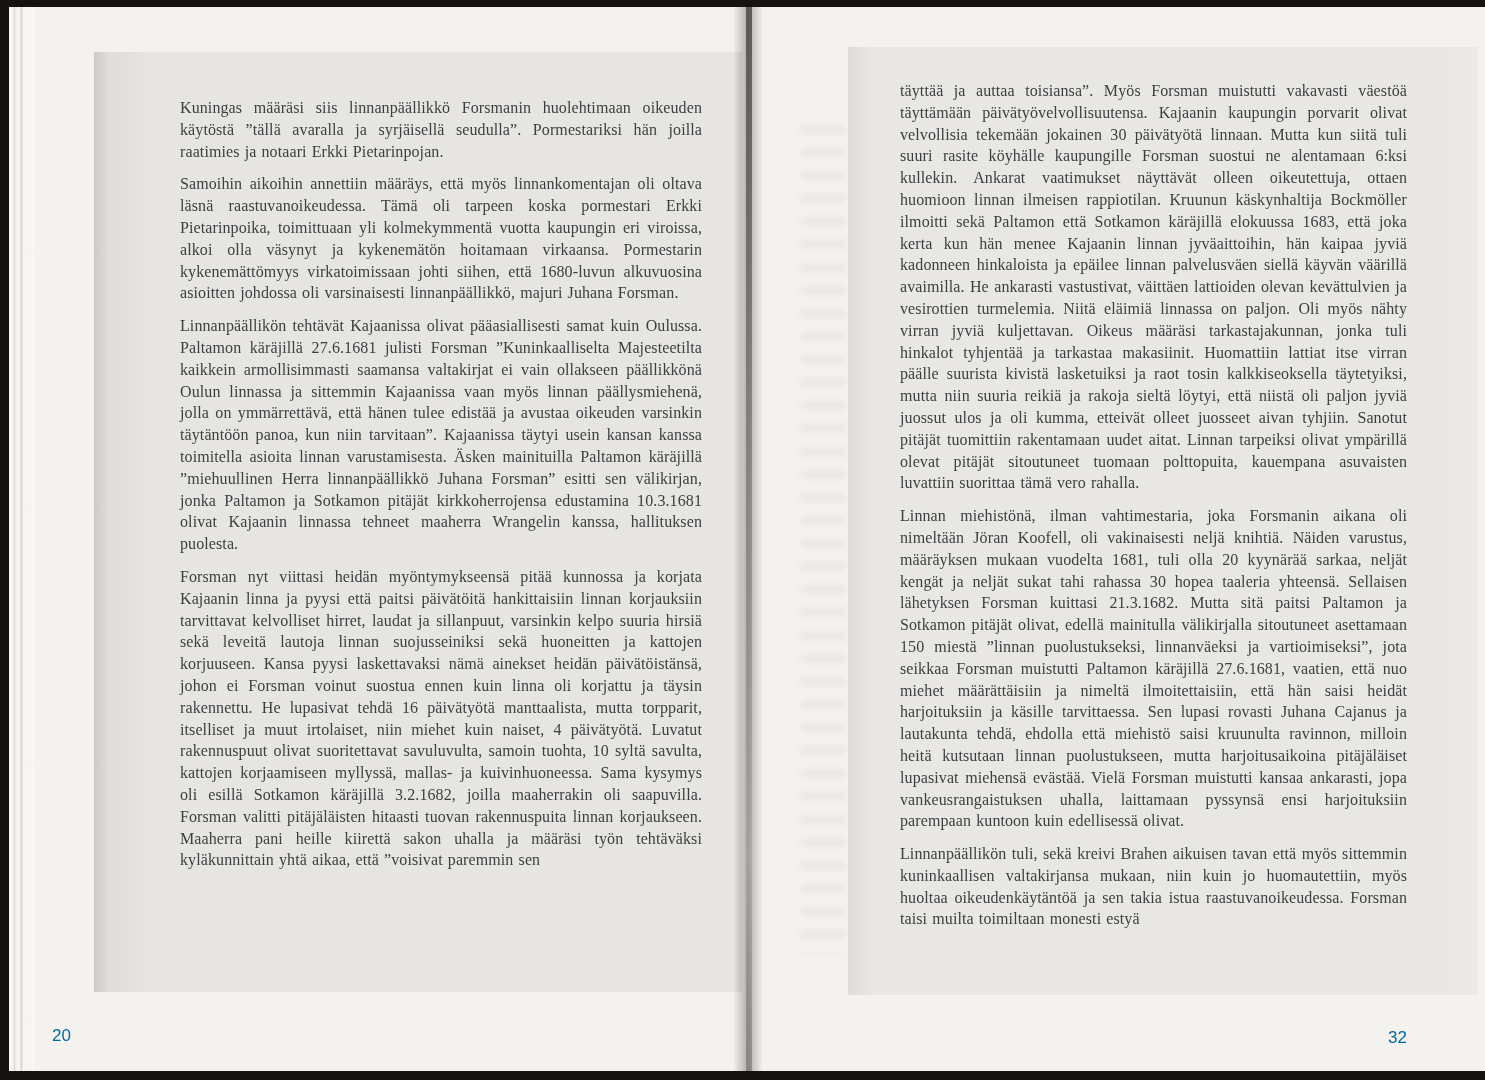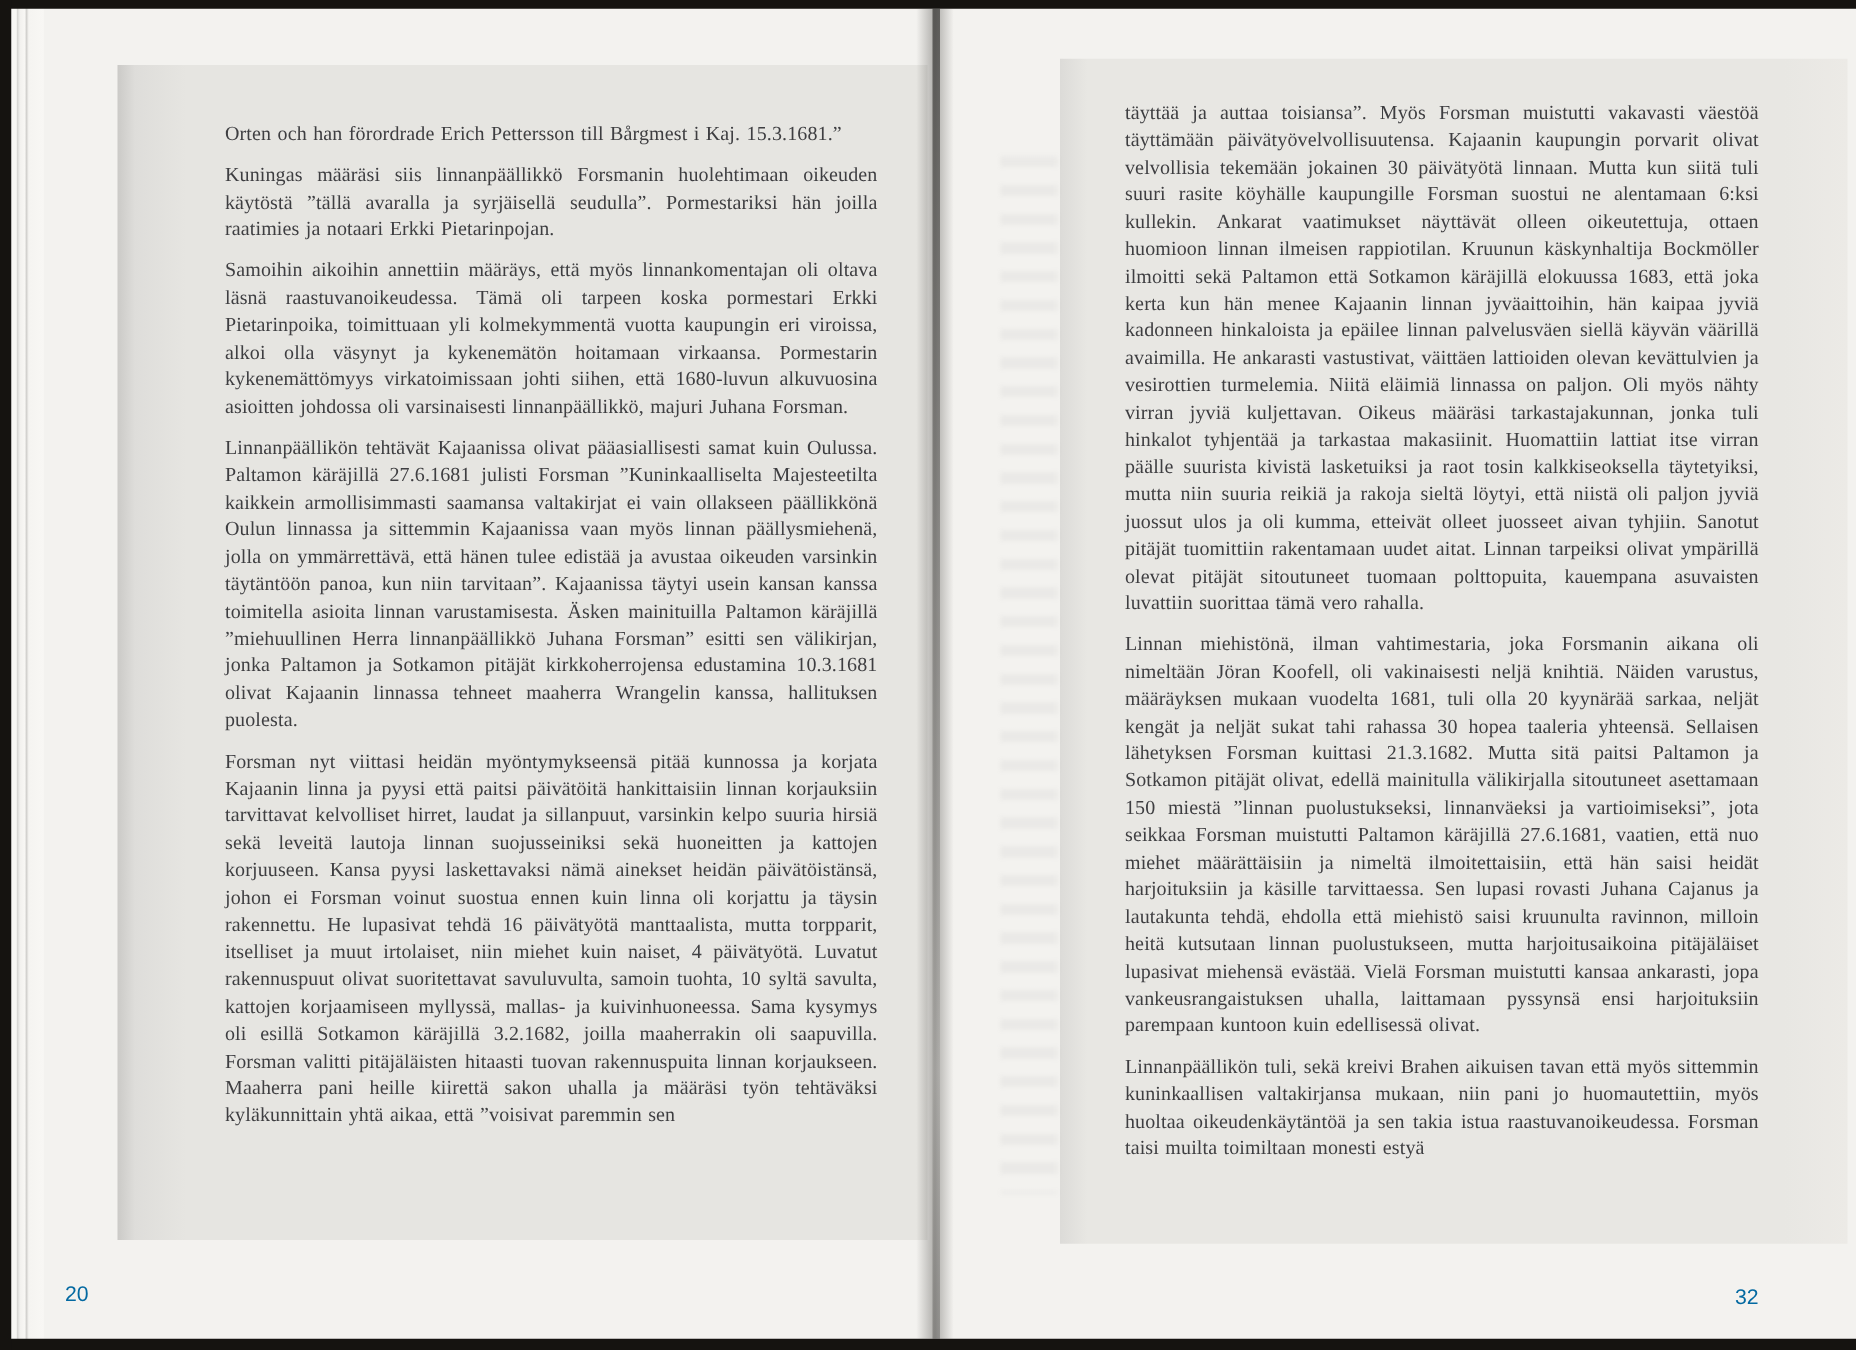--- a/index.html
+++ b/index.html
@@ -65,29 +65,28 @@
 
   <div class="gutter"></div>
   <div class="gutter-core"></div>
 
   <div class="page-edges"></div>
   <div class="edge-bar top-bar"></div>
   <div class="edge-bar bottom-bar"></div>
   <div class="edge-bar left-black"></div>
 
   <div class="textcol text-left">
-    <p>Orten och han förordrade Erich Pettersson till Bårgmest i Kaj. 15.3.1681.”</p>
     <p>Kuningas määräsi siis linnanpäällikkö Forsmanin huolehtimaan oikeuden käytöstä ”tällä avaralla ja syrjäisellä seudulla”. Pormestariksi hän joilla raatimies ja notaari Erkki Pietarinpojan.</p>
     <p>Samoihin aikoihin annettiin määräys, että myös linnankomentajan oli oltava läsnä raastuvanoikeudessa. Tämä oli tarpeen koska pormestari Erkki Pietarinpoika, toimittuaan yli kolmekymmentä vuotta kaupungin eri viroissa, alkoi olla väsynyt ja kykenemätön hoitamaan virkaansa. Pormestarin kykenemättömyys virkatoimissaan johti siihen, että 1680-luvun alkuvuosina asioitten johdossa oli varsinaisesti linnanpäällikkö, majuri Juhana Forsman.</p>
     <p>Linnanpäällikön tehtävät Kajaanissa olivat pääasiallisesti samat kuin Oulussa. Paltamon käräjillä 27.6.1681 julisti Forsman ”Kuninkaalliselta Majesteetilta kaikkein armollisimmasti saamansa valtakirjat ei vain ollakseen päällikkönä Oulun linnassa ja sittemmin Kajaanissa vaan myös linnan päällysmiehenä, jolla on ymmärrettävä, että hänen tulee edistää ja avustaa oikeuden varsinkin täytäntöön panoa, kun niin tarvitaan”. Kajaanissa täytyi usein kansan kanssa toimitella asioita linnan varustamisesta. Äsken mainituilla Paltamon käräjillä ”miehuullinen Herra linnanpäällikkö Juhana Forsman” esitti sen välikirjan, jonka Paltamon ja Sotkamon pitäjät kirkkoherrojensa edustamina 10.3.1681 olivat Kajaanin linnassa tehneet maaherra Wrangelin kanssa, hallituksen puolesta.</p>
     <p>Forsman nyt viittasi heidän myöntymykseensä pitää kunnossa ja korjata Kajaanin linna ja pyysi että paitsi päivätöitä hankittaisiin linnan korjauksiin tarvittavat kelvolliset hirret, laudat ja sillanpuut, varsinkin kelpo suuria hirsiä sekä leveitä lautoja linnan suojusseiniksi sekä huoneitten ja kattojen korjuuseen. Kansa pyysi laskettavaksi nämä ainekset heidän päivätöistänsä, johon ei Forsman voinut suostua ennen kuin linna oli korjattu ja täysin rakennettu. He lupasivat tehdä 16 päivätyötä manttaalista, mutta torpparit, itselliset ja muut irtolaiset, niin miehet kuin naiset, 4 päivätyötä. Luvatut rakennuspuut olivat suoritettavat savuluvulta, samoin tuohta, 10 syltä savulta, kattojen korjaamiseen myllyssä, mallas- ja kuivinhuoneessa. Sama kysymys oli esillä Sotkamon käräjillä 3.2.1682, joilla maaherrakin oli saapuvilla. Forsman valitti pitäjäläisten hitaasti tuovan rakennuspuita linnan korjaukseen. Maaherra pani heille kiirettä sakon uhalla ja määräsi työn tehtäväksi kyläkunnittain yhtä aikaa, että ”voisivat paremmin sen</p>
   </div>
 
   <div class="textcol text-right">
     <p>täyttää ja auttaa toisiansa”. Myös Forsman muistutti vakavasti väestöä täyttämään päivätyövelvollisuutensa. Kajaanin kaupungin porvarit olivat velvollisia tekemään jokainen 30 päivätyötä linnaan. Mutta kun siitä tuli suuri rasite köyhälle kaupungille Forsman suostui ne alentamaan 6:ksi kullekin. Ankarat vaatimukset näyttävät olleen oikeutettuja, ottaen huomioon linnan ilmeisen rappiotilan. Kruunun käskynhaltija Bockmöller ilmoitti sekä Paltamon että Sotkamon käräjillä elokuussa 1683, että joka kerta kun hän menee Kajaanin linnan jyväaittoihin, hän kaipaa jyviä kadonneen hinkaloista ja epäilee linnan palvelusväen siellä käyvän väärillä avaimilla. He ankarasti vastustivat, väittäen lattioiden olevan kevättulvien ja vesirottien turmelemia. Niitä eläimiä linnassa on paljon. Oli myös nähty virran jyviä kuljettavan. Oikeus määräsi tarkastajakunnan, jonka tuli hinkalot tyhjentää ja tarkastaa makasiinit. Huomattiin lattiat itse virran päälle suurista kivistä lasketuiksi ja raot tosin kalkkiseoksella täytetyiksi, mutta niin suuria reikiä ja rakoja sieltä löytyi, että niistä oli paljon jyviä juossut ulos ja oli kumma, etteivät olleet juosseet aivan tyhjiin. Sanotut pitäjät tuomittiin rakentamaan uudet aitat. Linnan tarpeiksi olivat ympärillä olevat pitäjät sitoutuneet tuomaan polttopuita, kauempana asuvaisten luvattiin suorittaa tämä vero rahalla.</p>
     <p>Linnan miehistönä, ilman vahtimestaria, joka Forsmanin aikana oli nimeltään Jöran Koofell, oli vakinaisesti neljä knihtiä. Näiden varustus, määräyksen mukaan vuodelta 1681, tuli olla 20 kyynärää sarkaa, neljät kengät ja neljät sukat tahi rahassa 30 hopea taaleria yhteensä. Sellaisen lähetyksen Forsman kuittasi 21.3.1682. Mutta sitä paitsi Paltamon ja Sotkamon pitäjät olivat, edellä mainitulla välikirjalla sitoutuneet asettamaan 150 miestä ”linnan puolustukseksi, linnanväeksi ja vartioimiseksi”, jota seikkaa Forsman muistutti Paltamon käräjillä 27.6.1681, vaatien, että nuo miehet määrättäisiin ja nimeltä ilmoitettaisiin, että hän saisi heidät harjoituksiin ja käsille tarvittaessa. Sen lupasi rovasti Juhana Cajanus ja lautakunta tehdä, ehdolla että miehistö saisi kruunulta ravinnon, milloin heitä kutsutaan linnan puolustukseen, mutta harjoitusaikoina pitäjäläiset lupasivat miehensä evästää. Vielä Forsman muistutti kansaa ankarasti, jopa vankeusrangaistuksen uhalla, laittamaan pyssynsä ensi harjoituksiin parempaan kuntoon kuin edellisessä olivat.</p>
-    <p>Linnanpäällikön tuli, sekä kreivi Brahen aikuisen tavan että myös sittemmin kuninkaallisen valtakirjansa mukaan, niin pani jo huomautettiin, myös huoltaa oikeudenkäytäntöä ja sen takia istua raastuvanoikeudessa. Forsman taisi muilta toimiltaan monesti estyä</p>
+    <p>Linnanpäällikön tuli, sekä kreivi Brahen aikuisen tavan että myös sittemmin kuninkaallisen valtakirjansa mukaan, niin kuin jo huomautettiin, myös huoltaa oikeudenkäytäntöä ja sen takia istua raastuvanoikeudessa. Forsman taisi muilta toimiltaan monesti estyä</p>
   </div>
 
   <div class="pagenum pn-left">20</div>
   <div class="pagenum pn-right">32</div>
 
 </div>
 
 </body></html>

